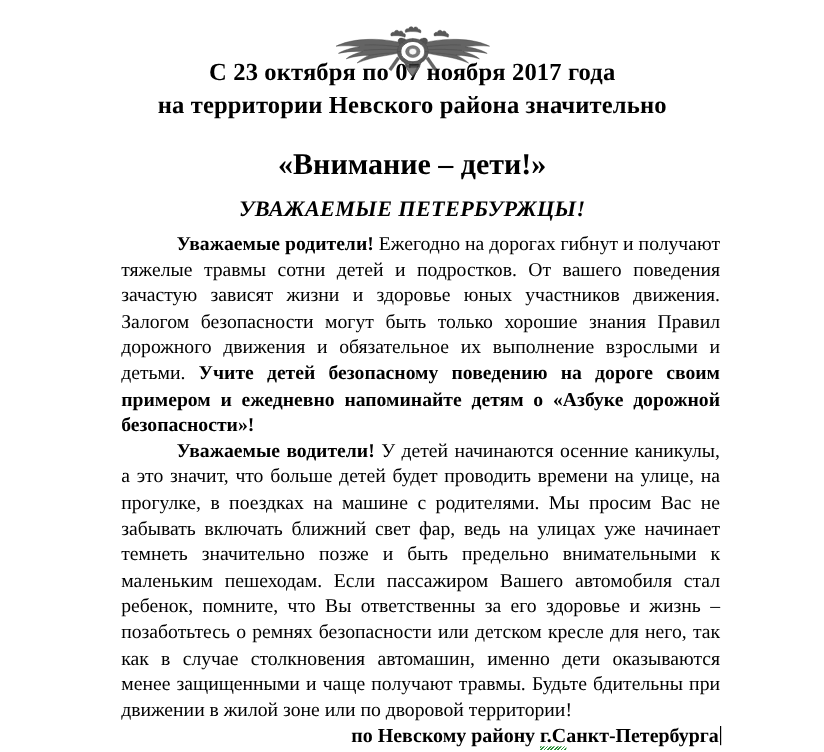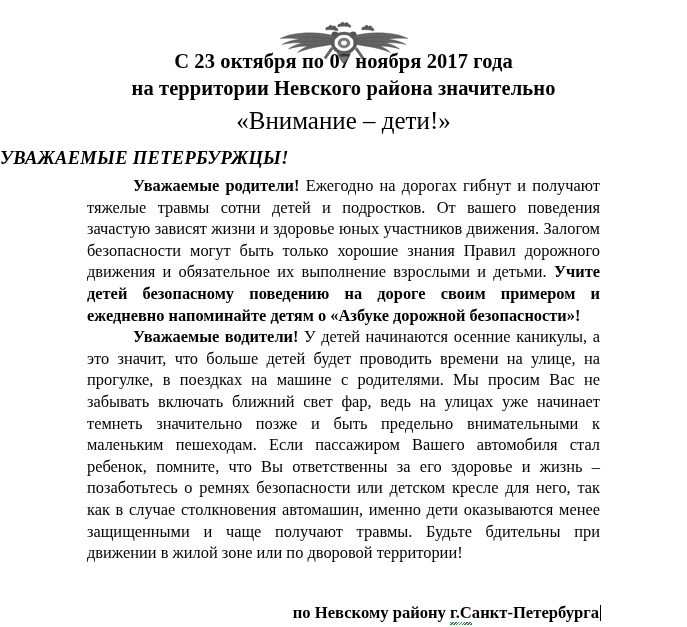--- a/index.html
+++ b/index.html
@@ -44,40 +44,41 @@
     padding: 0 36px;
   }
   .title-line {
     font-weight: bold;
     font-size: 20.5px;
     line-height: 26.5px;
     letter-spacing: .1px;
     white-space: nowrap;
   }
   .title-main {
-    font-weight: normal;
+    font-weight: bold;
     font-size: 25px;
     line-height: 34px;
-    margin-top: 3px;
+    margin-top: 20px;
     white-space: nowrap;
   }
   
   .salutation {
-    text-align: left;
+    text-align: center;
     font-weight: bold;
     font-style: italic;
     font-size: 18.5px;
     line-height: 24px;
     margin-top: 8px;
     letter-spacing: .3px;
   }
   
   .body-area {
     padding: 0 87px;
     margin-top: 5px;
+    margin-left: 14px;
   }
   p.para {
     margin: 0;
     text-align: justify;
     text-justify: inter-word;
     font-size: 16.4px;
     line-height: 21.6px;
     text-indent: 46px;
     hyphens: none;
   }

